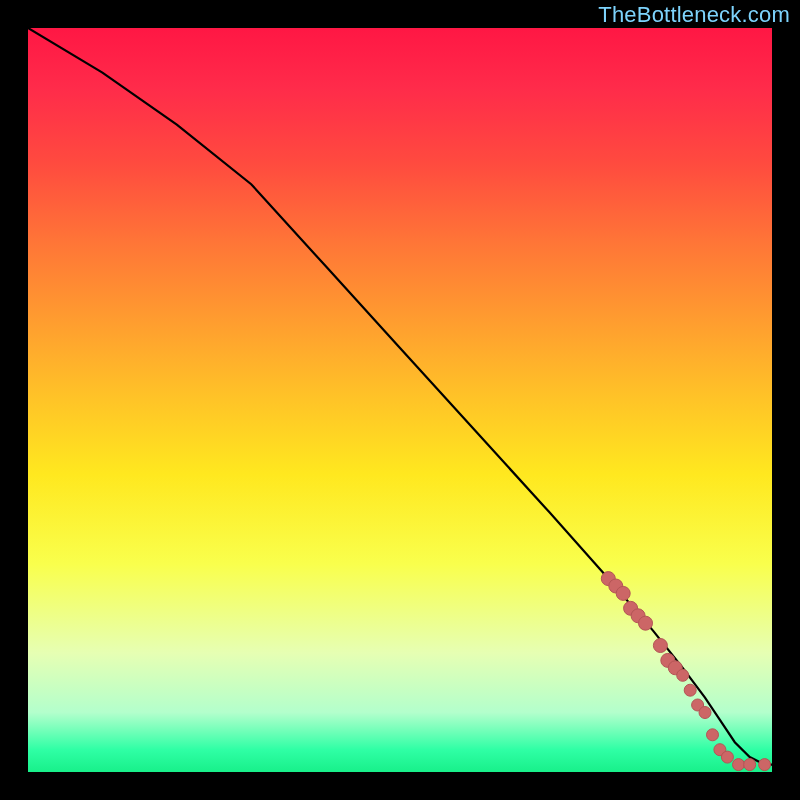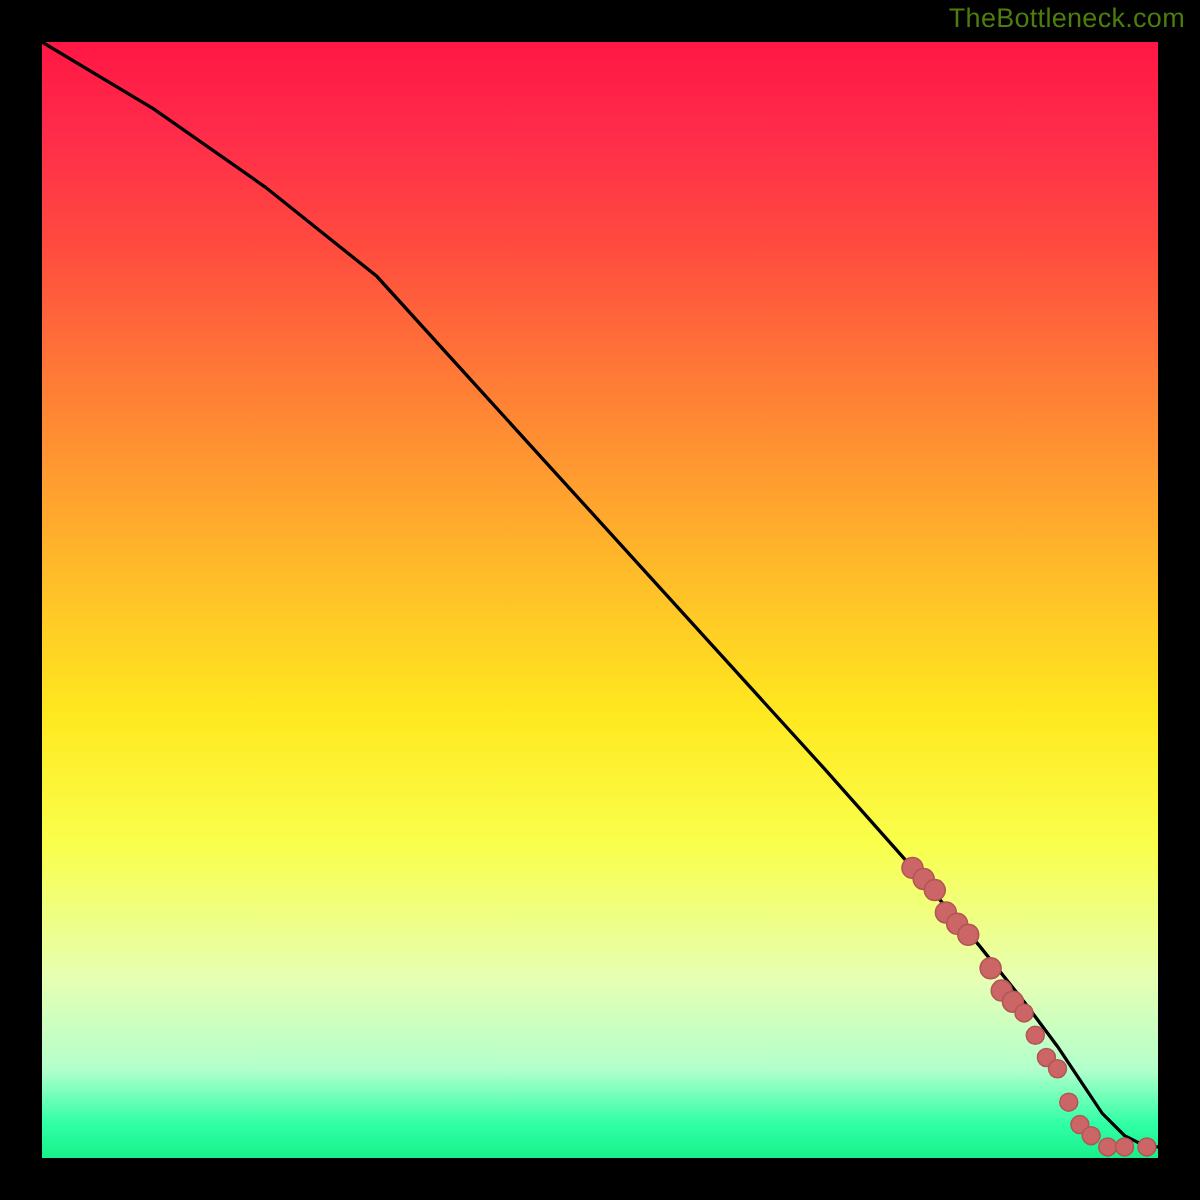--- a/index.html
+++ b/index.html
@@ -14,22 +14,22 @@
   .frame {
     position: relative;
     width: 800px;
     height: 800px;
     background: #000;
   }
   .watermark {
     position: absolute;
     top: 2px;
     right: 10px;
-    color: #4d7c0f;
-    font-size: 18px;
+    color: #7dd3fc;
+    font-size: 22px;
     font-weight: 500;
     letter-spacing: 0.2px;
     z-index: 20;
   }
   .plot {
     position: absolute;
     left: 28px;
     top: 28px;
     width: 744px;
     height: 744px;

